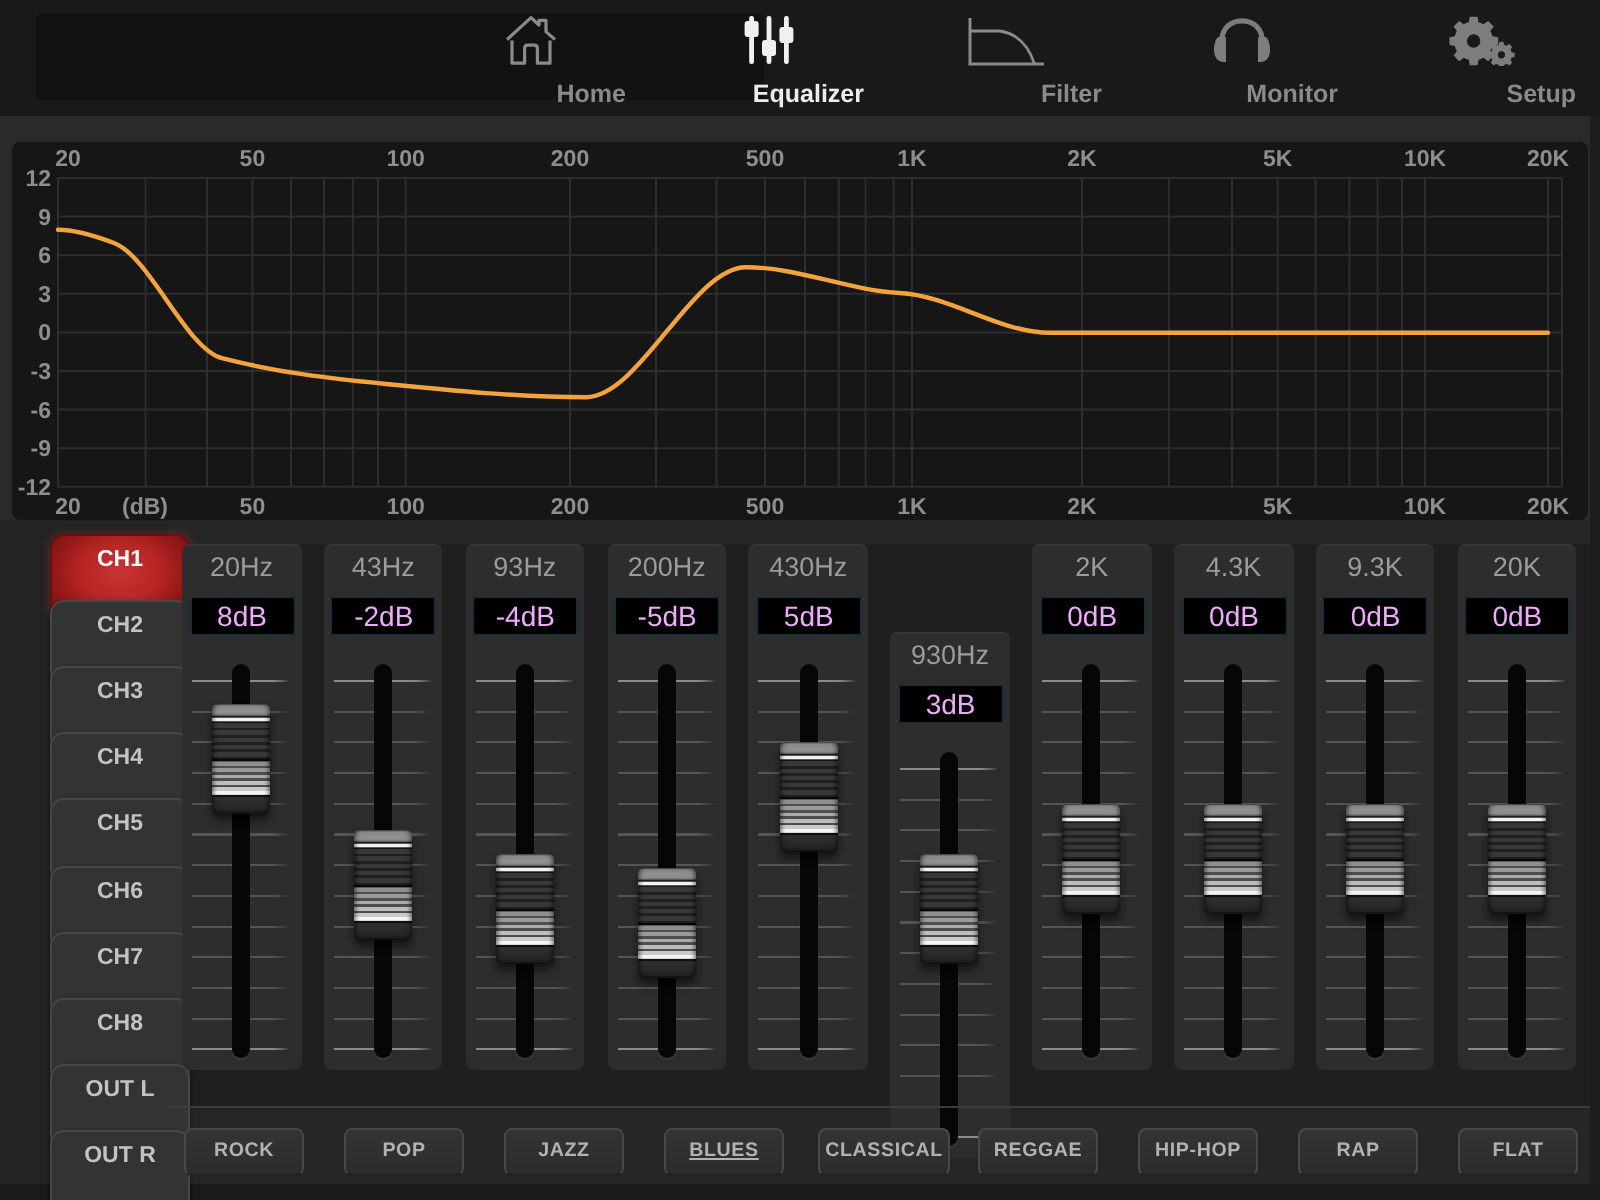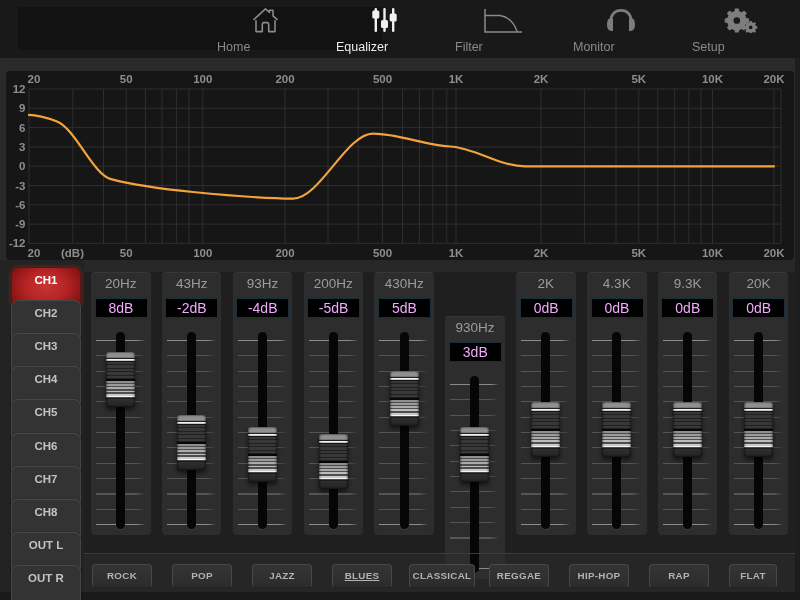--- a/index.html
+++ b/index.html
@@ -1,38 +1,38 @@
 <!DOCTYPE html>
 <html><head>
 <meta charset="utf-8">
 <style>
 html,body{margin:0;padding:0;}
 body{width:800px;height:600px;overflow:hidden;background:#222;font-family:"Liberation Sans",sans-serif;position:relative;}
 .abs{position:absolute;}
 
 #nav{left:0;top:0;width:800px;height:58px;background:#191919;}
 #logo{left:18px;top:7px;width:364px;height:43px;background:#121212;border-radius:2px;}
-.navitem{top:0;width:96px;height:58px;text-align:left;}
+.navitem{top:0;width:96px;height:58px;text-align:right;font-weight:bold;}
 .navitem svg{display:block;margin:7px auto 0 auto;}
 .navlab{font-size:12.5px;color:#8a8a8a;margin-top:6.5px;}
 .navitem.active .navlab{color:#ececec;}
 
 #gsec{left:0;top:58px;width:800px;height:202px;background:#2a2a2a;}
 #band{left:84px;top:260px;width:711px;height:11.5px;background:#272727;}
 #sstrip2{left:0;top:260px;width:84px;height:12px;background:#232323;}
 #sstrip{left:0;top:271.5px;width:84px;height:320.5px;background:#232323;}
 #szone{left:84px;top:271.5px;width:711px;height:282px;background:#1f1f1f;}
 #pstrip{left:84px;top:554.5px;width:711px;height:37.5px;background:#262626;}
 #panel{left:6px;top:71px;width:788px;height:189px;background:#161616;border-radius:4px;}
 
 
 #bstrip{left:0;top:592px;width:800px;height:8px;background:#1a1a1a;}
 #rgut{left:795px;top:58px;width:5px;height:534px;background:#1d1d1d;}
 
-.sbtn{left:11px;width:70px;height:43px;border-radius:7px;background:#333334;border:1px solid #474747;border-bottom-color:#252525;box-sizing:border-box;color:#c3c3c3;font-weight:bold;font-size:11.5px;text-align:center;line-height:25px;box-shadow:0 1px 2px rgba(0,0,0,.5);}
+.sbtn{left:25px;width:70px;height:43px;border-radius:7px;background:#333334;border:1px solid #474747;border-bottom-color:#252525;box-sizing:border-box;color:#c3c3c3;font-weight:bold;font-size:11.5px;text-align:center;line-height:25px;box-shadow:0 1px 2px rgba(0,0,0,.5);}
 .sbtn.on{background:radial-gradient(ellipse 60% 75% at 50% 44%,#c83434 0%,#b62424 50%,#941818 80%,#7e1212 100%);border:1px solid #641010;color:#fff;box-shadow:0 0 4px rgba(255,60,50,.35);}
 
 .col{top:272px;width:59.5px;height:263px;background:#2d2d2d;border-radius:4px;border-top:1px solid #383838;box-sizing:border-box;}
 .hdr{left:0;top:3px;width:100%;text-align:center;font-size:13.5px;color:#9c9c9c;}
 .val{left:3.5px;top:25px;width:51px;height:18px;background:#000;border:1px solid #17303a;border-radius:1px;color:#f0abfc;font-size:14px;text-align:center;line-height:18px;}
 .ticks{left:5px;top:66.5px;width:49.5px;height:186px;background:repeating-linear-gradient(180deg,#555 0px,#555 1px,transparent 1px,transparent 15.35px);-webkit-mask-image:linear-gradient(90deg,#000 0px,#000 40px,rgba(0,0,0,0) 49px);}
 .tickhi{left:5px;width:49.5px;height:1px;background:linear-gradient(90deg,#8b8b8b 0px,#8b8b8b 40px,rgba(70,70,70,0) 49px);}
 .track{left:25.2px;top:59px;width:9px;height:197px;background:#060606;border-radius:4.5px;box-shadow:0 1px 1px rgba(90,90,90,.35);}
 .thumb{left:15.2px;width:29px;height:55px;border-radius:3px;background:linear-gradient(180deg,#606060 0.00px,#a8a8a8 1.00px,#8f8f8f 1.50px,#8f8f8f 4.50px,#787878 5.50px,#202020 6.20px,#202020 6.70px,#f2f2f2 6.90px,#f2f2f2 8.40px,#141414 8.90px,#141414 9.70px,#383838 9.70px,#383838 12.05px,#202020 12.05px,#202020 13.25px,#383838 13.25px,#383838 15.60px,#202020 15.60px,#202020 16.80px,#383838 16.80px,#383838 19.15px,#202020 19.15px,#202020 20.35px,#383838 20.35px,#383838 22.70px,#202020 22.70px,#202020 23.90px,#383838 23.90px,#383838 26.25px,#202020 26.25px,#202020 27.45px,#070707 26.80px,#070707 28.50px,#8e8e8e 28.90px,#8e8e8e 30.80px,#4e4e4e 30.80px,#4e4e4e 32.10px,#9a9a9a 32.10px,#9a9a9a 34.00px,#4e4e4e 34.00px,#4e4e4e 35.30px,#ababab 35.30px,#ababab 37.20px,#4e4e4e 37.20px,#4e4e4e 38.50px,#bdbdbd 38.50px,#bdbdbd 40.40px,#4e4e4e 40.40px,#4e4e4e 41.70px,#c9c9c9 41.70px,#c9c9c9 43.60px,#f4f4f4 43.50px,#f4f4f4 45.20px,#101010 45.60px,#101010 46.30px,#2f2f2f 46.80px,#262626 52.50px,#1c1c1c 55.00px);box-shadow:0 3px 4px rgba(0,0,0,.55),inset 1px 0 2px rgba(0,0,0,.45),inset -1px 0 2px rgba(0,0,0,.45);}
 
@@ -294,13 +294,13 @@
 <div class="abs" id="divider"></div>
 
 <div class="abs pbtn" style="left:92px;width:60px;">ROCK</div>
 <div class="abs pbtn" style="left:172px;width:60px;">POP</div>
 <div class="abs pbtn" style="left:252px;width:60px;">JAZZ</div>
 <div class="abs pbtn" style="left:332px;width:60px;text-decoration:underline;">BLUES</div>
 <div class="abs pbtn" style="left:409px;width:66px;">CLASSICAL</div>
 <div class="abs pbtn" style="left:489px;width:60px;">REGGAE</div>
 <div class="abs pbtn" style="left:569px;width:60px;">HIP-HOP</div>
 <div class="abs pbtn" style="left:649px;width:60px;">RAP</div>
-<div class="abs pbtn" style="left:729px;width:48px;">FLAT</div>
+<div class="abs pbtn" style="left:729px;width:60px;">FLAT</div>
 
 </body></html>

